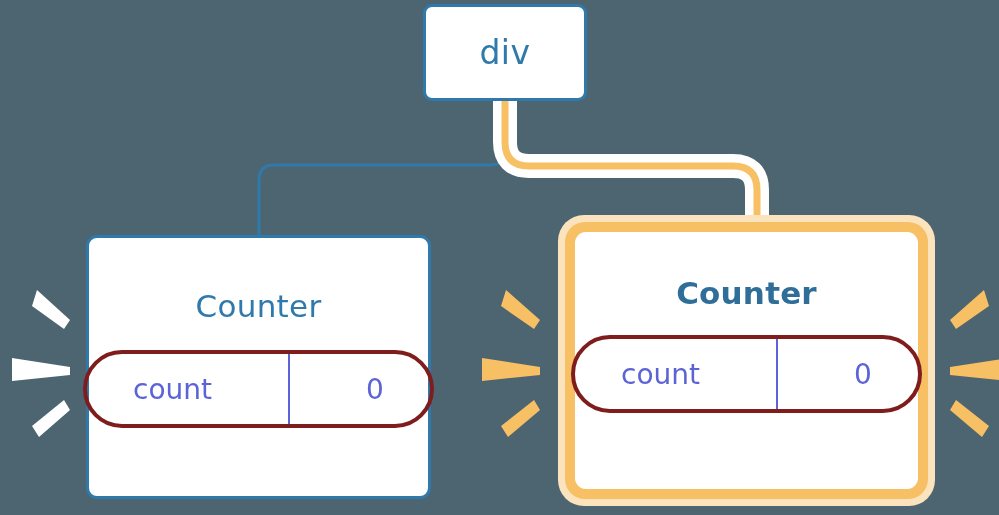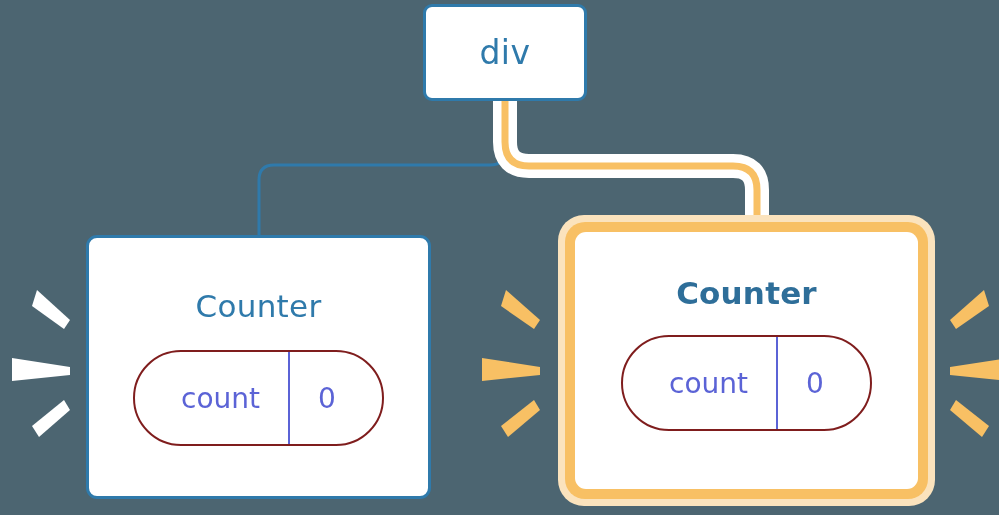--- a/index.html
+++ b/index.html
@@ -111,25 +111,26 @@
     font-size: 31px;
     color: #2e6e99;
     font-weight: 700;
     letter-spacing: 0.2px;
   }
 
   
   .capsule {
     display: flex;
     align-items: stretch;
-    border: 2px solid #7f1d1d;
+    border: 4px solid #7f1d1d;
     border-radius: 999px;
-    height: 96px;
+    height: 78px;
     box-sizing: border-box;
     overflow: hidden;
+    gap: 48px;
   }
   .capsule .cap-key {
     display: flex;
     align-items: center;
     justify-content: center;
     padding: 0 28px 0 46px;
     font-size: 28px;
     color: #5b63d6;
     font-weight: 400;
   }

